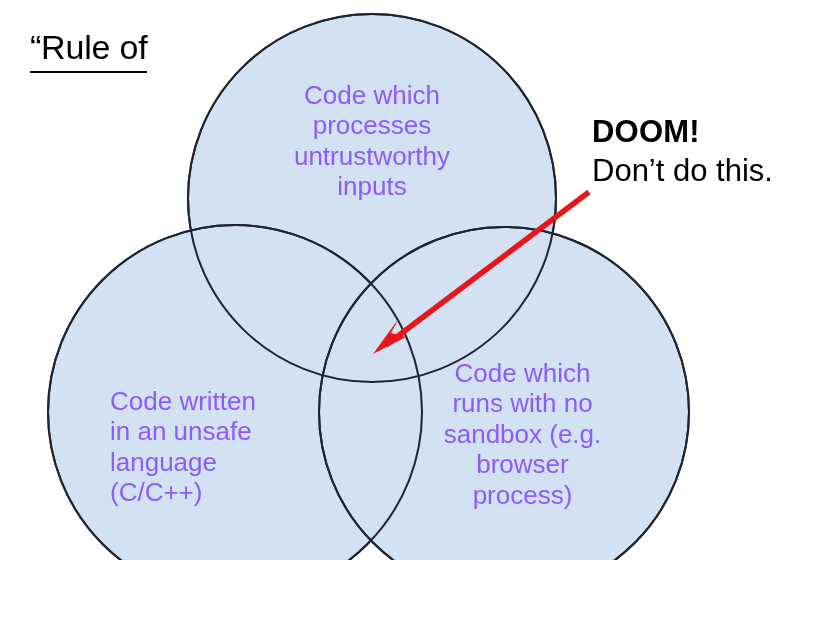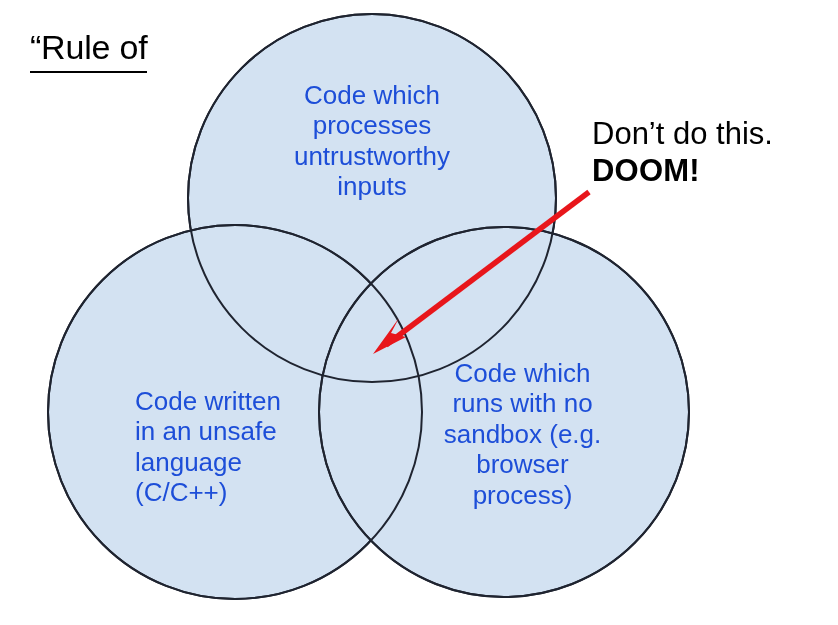--- a/index.html
+++ b/index.html
@@ -7,21 +7,21 @@
     padding: 0;
     background: #ffffff;
   }
   body {
     font-family: "Liberation Sans", sans-serif;
     color: #000000;
   }
   #slide {
     position: relative;
     width: 838px;
-    height: 625px;
+    height: 560px;
     background: #ffffff;
     overflow: hidden;
   }
 
   
   #slide-title {
     position: absolute;
     left: 30px;
     top: 26px;
     width: 190px;
@@ -43,37 +43,36 @@
     position: absolute;
     left: 0;
     top: 0;
     width: 838px;
     height: 625px;
   }
 
   
   .venn-label {
     position: absolute;
-    color: #1d4ed8;
+    color: #8b5cf6;
     font-size: 26px;
     line-height: 1.17;
     white-space: pre-line;
   }
   #label-top {
     left: 241px;
     top: 80px;
     width: 262px;
     text-align: center;
   }
   #label-left {
     left: 110px;
     top: 386px;
     width: 228px;
     text-align: left;
-    margin-left: 25px;
   }
   #label-right {
     left: 404px;
     top: 358px;
     width: 237px;
     text-align: center;
   }
 
   
   #callout {
@@ -132,17 +131,17 @@
 language
 (C/C++)</div>
 
   <div class="venn-label" id="label-right">Code which
 runs with no
 sandbox (e.g.
 browser
 process)</div>
 
   <div id="callout">
+    <div id="callout-heading">DOOM!</div>
     <div id="callout-sub">Don’t do this.</div>
-    <div id="callout-heading">DOOM!</div>
   </div>
 
 </div>
 
 </body></html>

